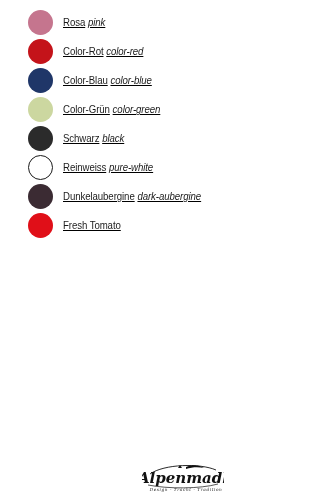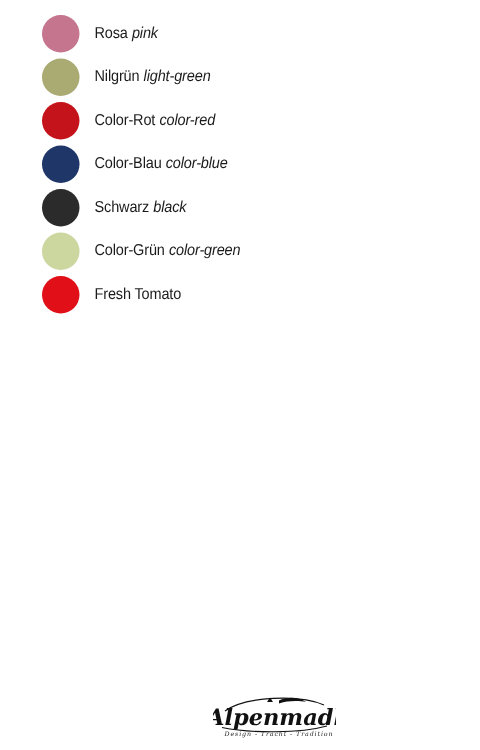--- a/index.html
+++ b/index.html
@@ -21,20 +21,21 @@
     top: 8px;
     width: 231px;
   }
 
   .color-row {
     display: flex;
     align-items: center;
     height: 29px;
     padding-left: 28px;
     box-sizing: border-box;
+    text-decoration: underline;
   }
 
   .swatch {
     width: 25px;
     height: 25px;
     border-radius: 50%;
     flex: 0 0 25px;
     box-sizing: border-box;
   }
 
@@ -99,38 +100,42 @@
 </style>
 </head>
 <body>
 
 <div id="color-legend">
     <div class="color-row">
       <div class="swatch" style="background: rgb(197, 117, 142);"></div>
       <div class="row-label"><span class="name-de">Rosa</span><span class="name-en">pink</span></div>
     </div>
     <div class="color-row">
-      <div class="swatch" style="background: rgb(169, 171, 114);"></div>
-      <div class="row-label"><span class="name-de">Nilgrün</span><span class="name-en">light-green</span></div>
-    </div>
-    <div class="color-row">
       <div class="swatch" style="background: rgb(196, 19, 26);"></div>
       <div class="row-label"><span class="name-de">Color-Rot</span><span class="name-en">color-red</span></div>
     </div>
     <div class="color-row">
       <div class="swatch" style="background: rgb(31, 54, 104);"></div>
       <div class="row-label"><span class="name-de">Color-Blau</span><span class="name-en">color-blue</span></div>
     </div>
     <div class="color-row">
+      <div class="swatch" style="background: rgb(204, 215, 160);"></div>
+      <div class="row-label"><span class="name-de">Color-Grün</span><span class="name-en">color-green</span></div>
+    </div>
+    <div class="color-row">
       <div class="swatch" style="background: rgb(43, 43, 43);"></div>
       <div class="row-label"><span class="name-de">Schwarz</span><span class="name-en">black</span></div>
     </div>
     <div class="color-row">
-      <div class="swatch" style="background: rgb(204, 215, 160);"></div>
-      <div class="row-label"><span class="name-de">Color-Grün</span><span class="name-en">color-green</span></div>
+      <div class="swatch outlined" style="background: rgb(255, 255, 255);"></div>
+      <div class="row-label"><span class="name-de">Reinweiss</span><span class="name-en">pure-white</span></div>
+    </div>
+    <div class="color-row">
+      <div class="swatch" style="background: rgb(59, 43, 51);"></div>
+      <div class="row-label"><span class="name-de">Dunkelaubergine</span><span class="name-en">dark-aubergine</span></div>
     </div>
     <div class="color-row">
       <div class="swatch" style="background: rgb(224, 15, 24);"></div>
       <div class="row-label"><span class="name-de">Fresh Tomato</span></div>
     </div>
   </div>
 
 <div id="brand-logo">
   <svg class="logo-mark" viewBox="0 0 82 30" xmlns="http://www.w3.org/2000/svg">
     <path d="M8 12 C22 2, 58 1, 74 8" stroke="#111111" stroke-width="0.9" fill="none"></path>

